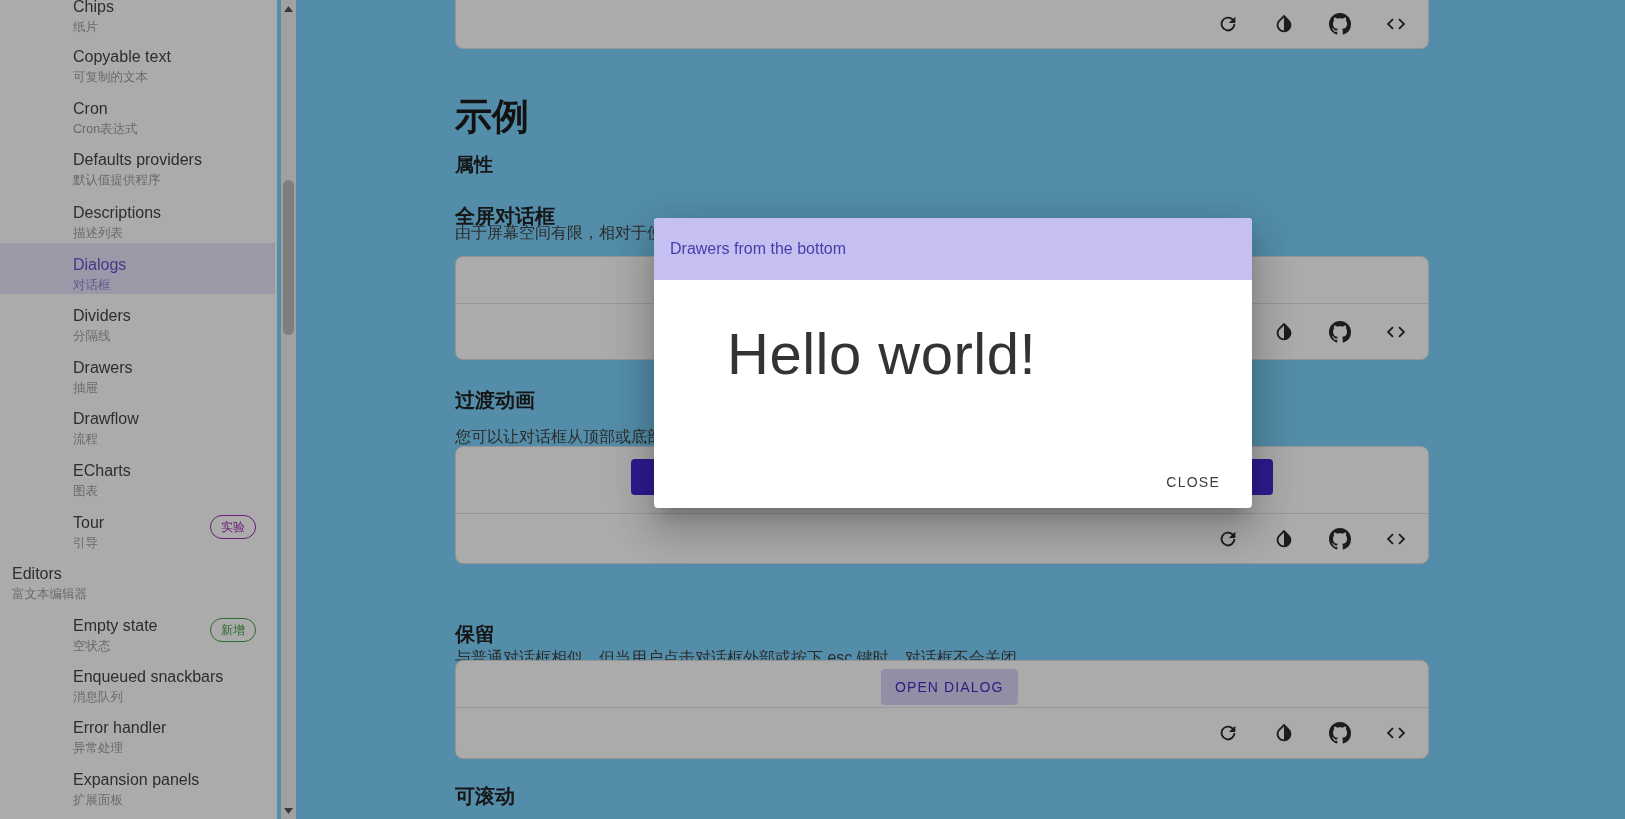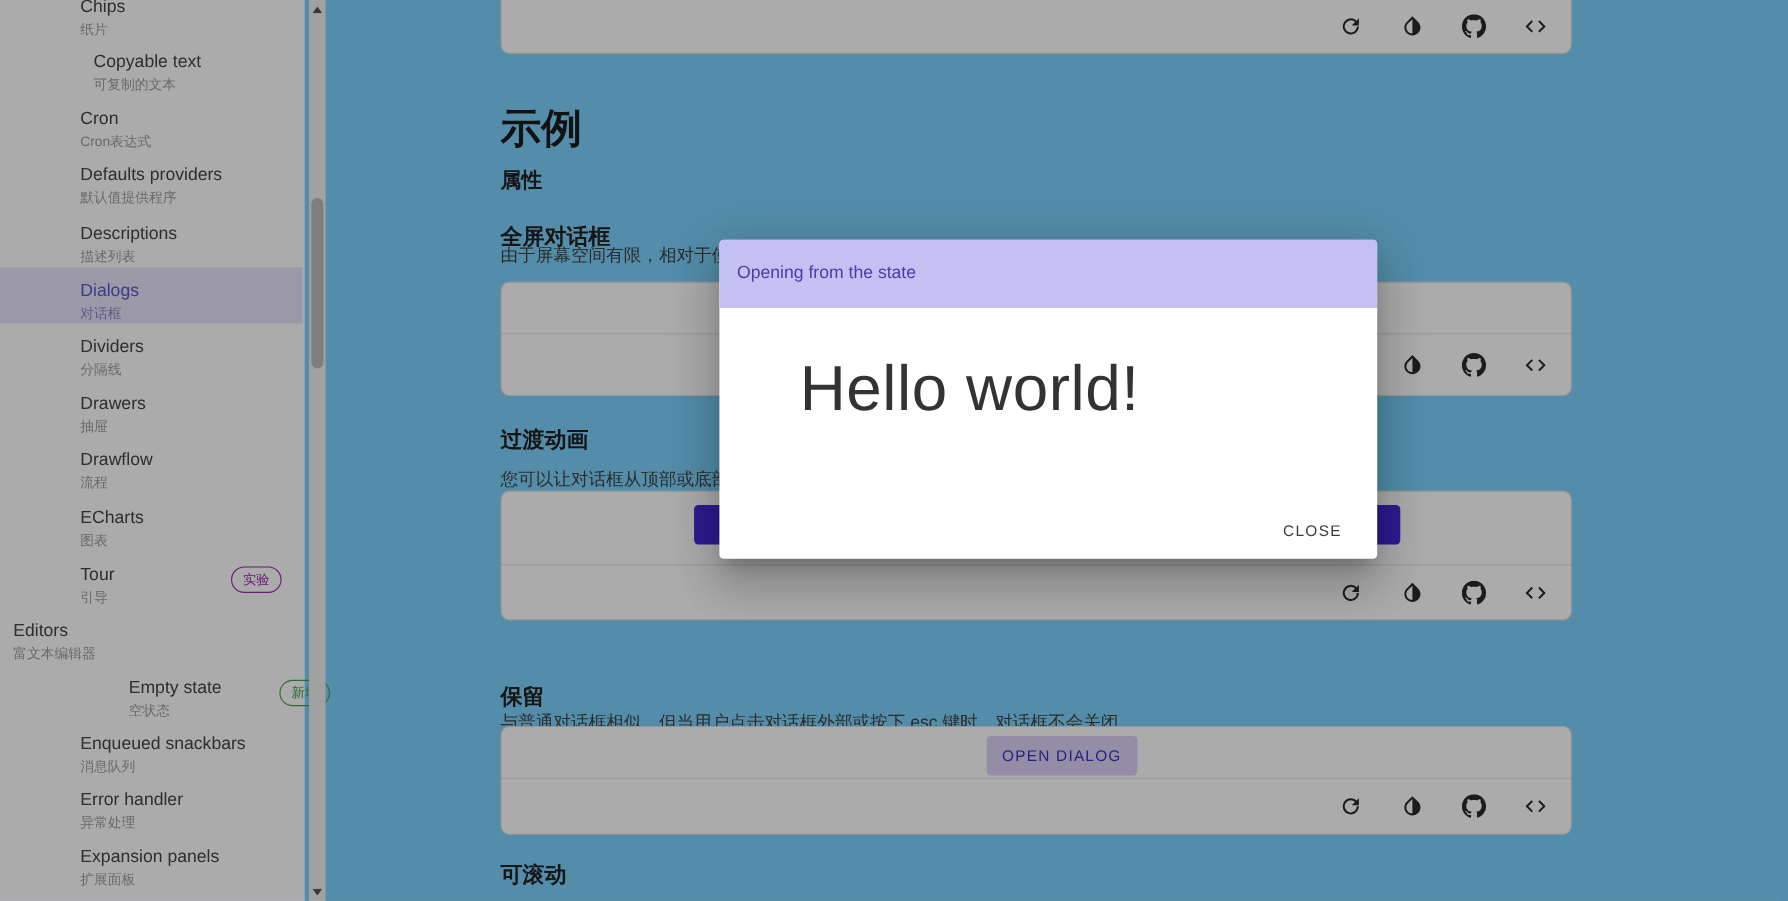--- a/index.html
+++ b/index.html
@@ -61,21 +61,21 @@
 </head>
 <body>
 
 <div class="page" style="--primary: #4329D6; --tonal-bg: #DCD3F8; --tonal-text: #3F2FC0; --dlg-head-bg: #C6C0F2; --dlg-head-text: #463DA9; --active-bg: #E7E3FA; --active-text: #6156CC;">
 
   <nav class="sidebar" id="sidebar">
       <div class="sb-item" style="top: -15px;">
         <span class="sb-title">Chips</span>
         <span class="sb-sub">纸片</span>
       </div>
-      <div class="sb-item" style="top: 35px; margin-left: 12px;">
+      <div class="sb-item" style="top: 35px;">
         <span class="sb-title">Copyable text</span>
         <span class="sb-sub">可复制的文本</span>
       </div>
       <div class="sb-item" style="top: 87px;">
         <span class="sb-title">Cron</span>
         <span class="sb-sub">Cron表达式</span>
       </div>
       <div class="sb-item" style="top: 138px;">
         <span class="sb-title">Defaults providers</span>
         <span class="sb-sub">默认值提供程序</span>
@@ -106,21 +106,21 @@
       </div>
       <div class="sb-item" style="top: 501px;">
         <span class="sb-title">Tour</span>
         <span class="sb-sub">引导</span>
         <span class="sb-badge" style="color: rgb(156, 39, 176);">实验</span>
       </div>
       <div class="sb-item" style="top: 552px; padding-left: 12px;">
         <span class="sb-title">Editors</span>
         <span class="sb-sub">富文本编辑器</span>
       </div>
-      <div class="sb-item" style="top: 604px; margin-left: 44px;">
+      <div class="sb-item" style="top: 604px;">
         <span class="sb-title">Empty state</span>
         <span class="sb-sub">空状态</span>
         <span class="sb-badge" style="color: rgb(67, 160, 71);">新增</span>
       </div>
       <div class="sb-item" style="top: 655px;">
         <span class="sb-title">Enqueued snackbars</span>
         <span class="sb-sub">消息队列</span>
       </div>
       <div class="sb-item" style="top: 706px;">
         <span class="sb-title">Error handler</span>
@@ -231,21 +231,21 @@
       <path d="M9.4 16.6 4.8 12l4.6-4.6L8 6l-6 6 6 6 1.4-1.4zm5.2 0 4.6-4.6-4.6-4.6L16 6l6 6-6 6-1.4-1.4z"></path>
     </svg>
   </span>
 </div>
     </section>
 
     <h3 class="h3" style="top:602px;">保留</h3>
     <p class="para" style="top:631px;">与普通对话框相似，但当用户点击对话框外部或按下 esc 键时，对话框不会关闭。</p>
     <section class="ex-card" style="top:660px;height:99px;">
       <div class="ex-demo" style="height:49px;">
-        <button class="btn-tonal" style="left:425px;top:8px;margin-left:16px;">OPEN DIALOG</button>
+        <button class="btn-tonal" style="left:425px;top:8px;">OPEN DIALOG</button>
       </div>
       <div class="ex-toolbar" style="height:50px;">
   <span class="tb-icon">
     <svg width="22" height="22" viewBox="0 0 24 24" fill="currentColor">
       <path d="M17.65 6.35A8 8 0 1 0 20 12h-2a6 6 0 1 1-1.76-4.24L13 11h7V4l-2.35 2.35z"></path>
     </svg>
   </span>
   <span class="tb-icon">
     <svg width="22" height="22" viewBox="0 0 24 24" fill="currentColor">
       <path d="M12 4.81V19c-3.31 0-6-2.63-6-5.87 0-1.56.62-3.03 1.75-4.14L12 4.81M6.35 7.56C4.9 8.99 4 10.96 4 13.13 4 17.48 7.58 21 12 21s8-3.52 8-7.87c0-2.17-.9-4.14-2.35-5.57L12 2 6.35 7.56z"></path>
@@ -264,21 +264,21 @@
 </div>
     </section>
 
     <h3 class="h3" style="top:764px;">可滚动</h3>
   </main>
 
   <div class="scrim" style="background: rgba(0, 0, 0, 0.33);"></div>
 
   <div class="dialog">
     <div class="dlg-head">
-      <span>Opening from the state</span>
+      <span>Drawers from the bottom</span>
     </div>
     <div class="dlg-body">
       <div class="dlg-hello">Hello world!</div>
       <button class="dlg-close">CLOSE</button>
     </div>
   </div>
 
 </div>
 
 </body></html>

